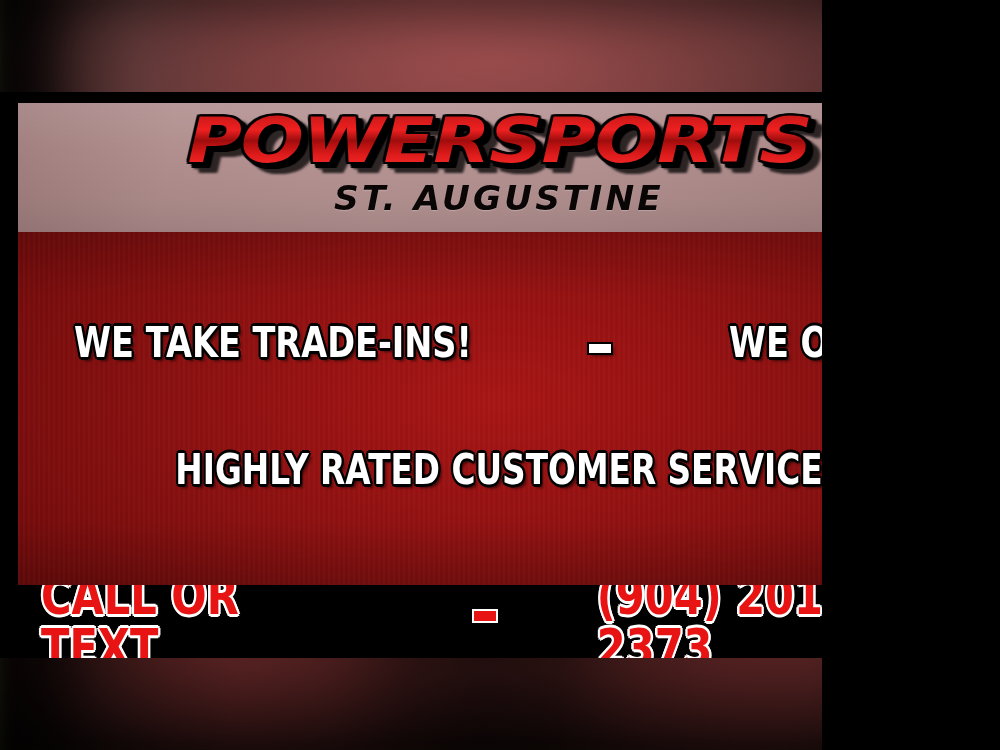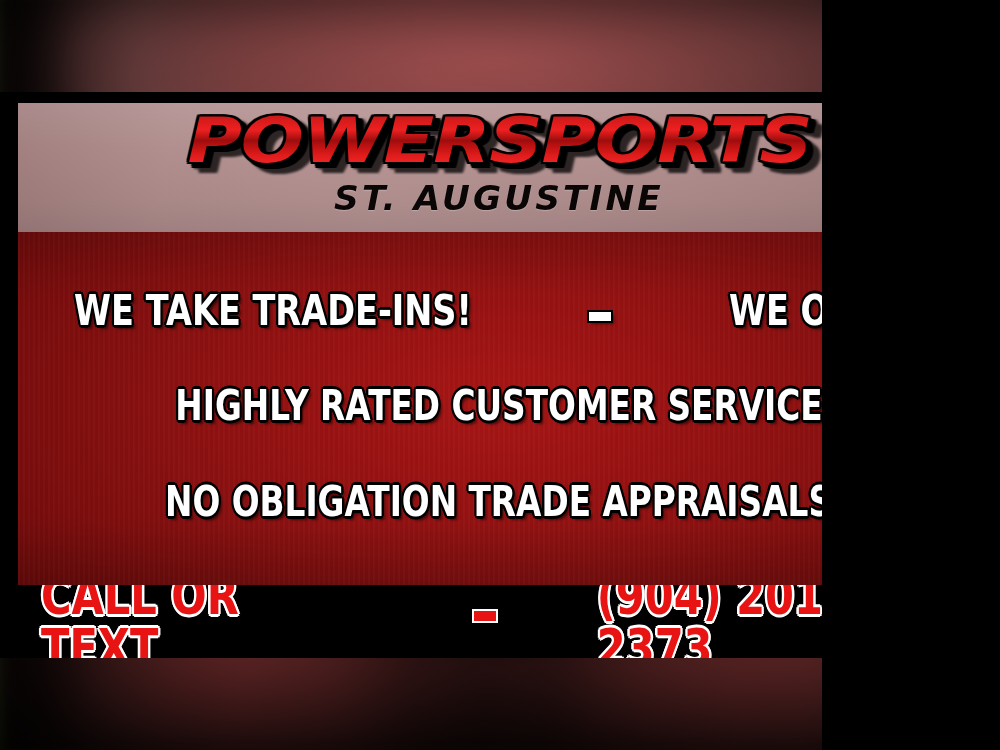--- a/index.html
+++ b/index.html
@@ -287,23 +287,20 @@
         <span class="gap-lg"></span>
         <span class="dash"></span>
         <span class="gap-lg"></span>
         <span class="feature-text">WE OFFER DELIVERY!</span>
       </div>
 
       <div class="line">
         <span class="feature-text">HIGHLY RATED CUSTOMER SERVICE</span>
       </div>
 
-      <div class="line">
-        <span class="feature-text">NO OBLIGATION TRADE APPRAISALS</span>
-      </div>
 
 
 
     </div>
   </div>
 
   <div class="cta-bar">
     <span class="cta-text">CALL OR TEXT</span>
     <span class="cta-gap-lg"></span>
     <span class="cta-dash"></span>

